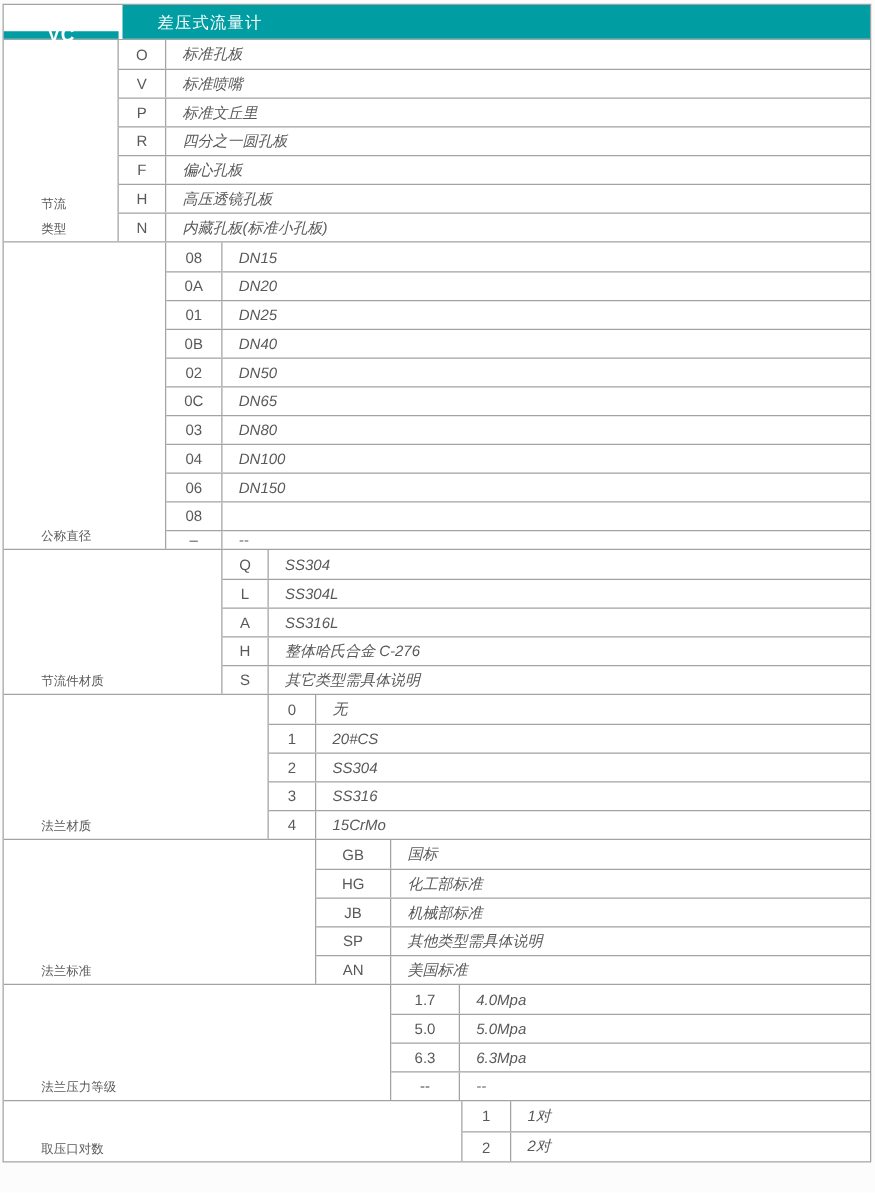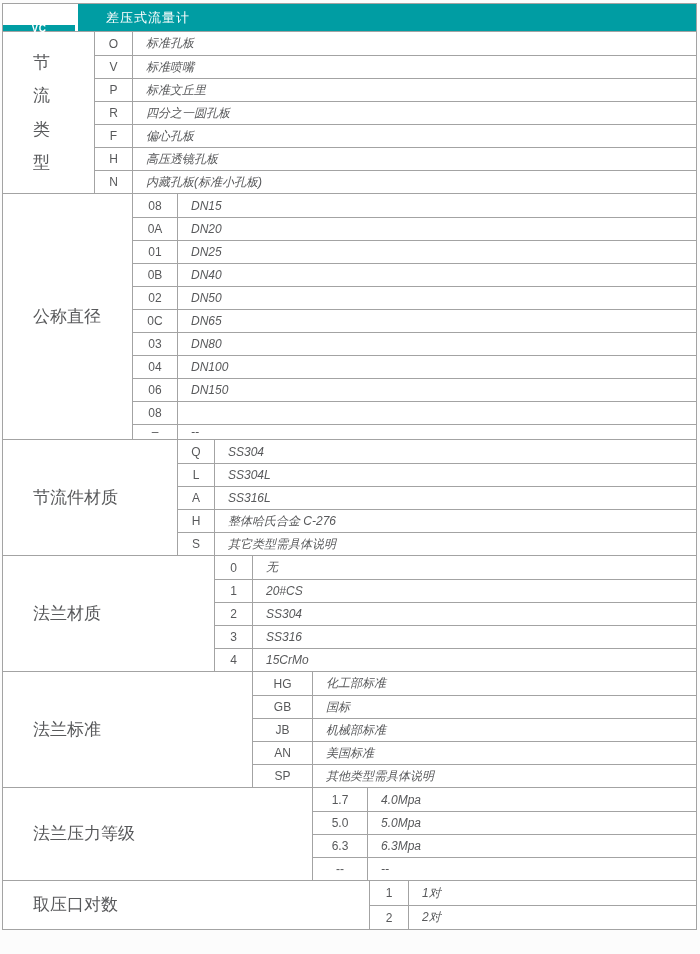--- a/index.html
+++ b/index.html
@@ -8,33 +8,33 @@
     --text:#58595b;
     --header-text:#ffffff;
   }
   html,body{margin:0;padding:0;}
   body{font-family:"Liberation Sans","DejaVu Sans",sans-serif;background:#ffffff;}
   .canvas{position:relative;width:700px;height:954px;background:#fcfcfc;overflow:hidden;}
   .table{position:absolute;left:2px;top:3px;width:695px;border:1px solid var(--border);background:#ffffff;box-sizing:border-box;}
 
   
   .header{display:flex;height:27px;}
-  .hcode{width:72px;background:var(--header-bg);color:var(--header-text);
+  .hcode{width:92px;background:var(--header-bg);color:var(--header-text);
          display:flex;align-items:center;justify-content:center;
-         font-size:10px;font-weight:bold;letter-spacing:0.5px;margin-top:21px;}
+         font-size:15px;font-weight:bold;letter-spacing:0.5px;margin-top:21px;}
   .hgap{width:3px;background:#ffffff;}
   .htitle{flex:1;background:var(--header-bg);color:var(--header-text);
           display:flex;align-items:center;padding-left:28px;
           font-size:13px;font-weight:normal;letter-spacing:1px;}
 
   
   .group{display:flex;border-top:1px solid var(--border);color:var(--text);}
-  .cat{display:flex;align-items:center;box-sizing:border-box;
+  .cat{display:flex;align-items:flex-end;box-sizing:border-box;
        padding-left:30px;border-right:1px solid var(--border);
-       font-size:17px;line-height:1.95;}
+       font-size:10px;line-height:1.95;}
   .rows{flex:1;display:flex;flex-direction:column;min-width:0;}
   .row{display:flex;height:23px;box-sizing:border-box;}
   .row + .row{border-top:1px solid var(--border);}
   .row.short{height:15px;}
   .code{display:flex;align-items:center;justify-content:center;
         box-sizing:border-box;border-right:1px solid var(--border);
         font-size:12px;}
   .val{flex:1;display:flex;align-items:center;padding-left:13px;
        font-size:12px;white-space:nowrap;font-style:italic;}
 
@@ -203,39 +203,39 @@
           </div>
       </div>
     </div>
 
     <div class="group g5">
       <div class="cat">
           <span>法兰标准</span>
         </div>
       <div class="rows">
         <div class="row">
+            <div class="code">GB</div>
+            <div class="val">国标</div>
+          </div>
+        <div class="row">
             <div class="code">HG</div>
             <div class="val">化工部标准</div>
           </div>
         <div class="row">
-            <div class="code">GB</div>
-            <div class="val">国标</div>
-          </div>
-        <div class="row">
             <div class="code">JB</div>
             <div class="val">机械部标准</div>
           </div>
         <div class="row">
+            <div class="code">SP</div>
+            <div class="val">其他类型需具体说明</div>
+          </div>
+        <div class="row">
             <div class="code">AN</div>
             <div class="val">美国标准</div>
           </div>
-        <div class="row">
-            <div class="code">SP</div>
-            <div class="val">其他类型需具体说明</div>
-          </div>
       </div>
     </div>
 
     <div class="group g6">
       <div class="cat">
           <span>法兰压力等级</span>
         </div>
       <div class="rows">
         <div class="row">
             <div class="code">1.7</div>

